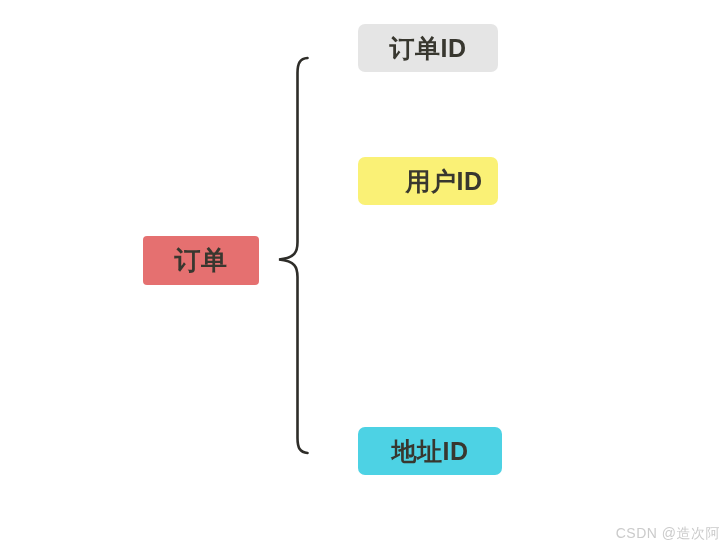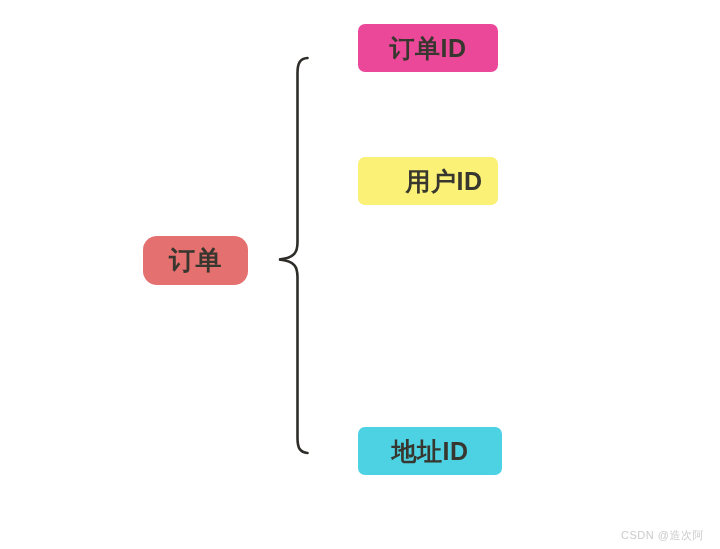--- a/index.html
+++ b/index.html
@@ -14,55 +14,55 @@
   .node{
     position:absolute;
     display:flex;align-items:center;justify-content:center;
     font-weight:bold;
     font-size:25px;
     border-radius:7px;
     letter-spacing:0.5px;
     box-sizing:border-box;
   }
   .node.root{
-    left:143px;top:236px;width:105px;height:49px;
-    font-size:26px;border-radius:14px;font-family:Liberation Mono, monospace;
+    left:143px;top:236px;width:116px;height:49px;
+    font-size:26px;border-radius:4px;font-family:Liberation Mono, monospace;
   }
   .node.c0{left:358px;top:24px;width:140px;height:48px;}
   .node.c1{left:358px;top:157px;width:140px;height:48px;}
   .node.c2{left:358px;top:289px;width:140px;height:48px;}
   .node.c3{left:358px;top:427px;width:144px;height:48px;}
   .brace-svg{
     position:absolute;left:0;top:0;width:720px;height:549px;
     pointer-events:none;
   }
   .watermark{
-    position:absolute;right:16px;bottom:6px;
-    font-size:11px;
+    position:absolute;right:0;bottom:6px;
+    font-size:14px;
     letter-spacing:0.5px;
   }
 </style>
 </head>
 <body>
 
 <div class="stage" style="background-color: rgb(255, 255, 255);">
 
   <div class="node root" style="background-color: rgb(229, 112, 112); color: rgb(56, 55, 47);">订单</div>
 
   <svg class="brace-svg" viewBox="0 0 720 549" xmlns="http://www.w3.org/2000/svg" aria-hidden="true">
     <path d="M 307.5 58
              C 300 58.5 297.5 63 297.5 73
              L 297.5 242
              C 297.5 252 295 258 279 259.5
              C 295 261 297.5 267 297.5 277
              L 297.5 438
              C 297.5 448 300 452.5 307.5 453" fill="none" stroke-width="2.6" stroke-linecap="round" stroke="#2E2D29"></path>
   </svg>
 
-  <div class="node c0" style="background-color: #ec4899; color: rgb(56, 55, 47);">订单ID</div>
+  <div class="node c0" style="background-color: #e5e5e5; color: rgb(56, 55, 47);">订单ID</div>
 
   <div class="node c1" style="background-color: rgb(250, 241, 118); color: rgb(56, 55, 47); padding-left: 32px;">用户ID</div>
 
 
   <div class="node c3" style="background-color: rgb(77, 210, 228); color: rgb(56, 55, 47);">地址ID</div>
 
   <div class="watermark" style="color: rgb(203, 203, 203);">CSDN @造次阿</div>
 
 </div>
 

